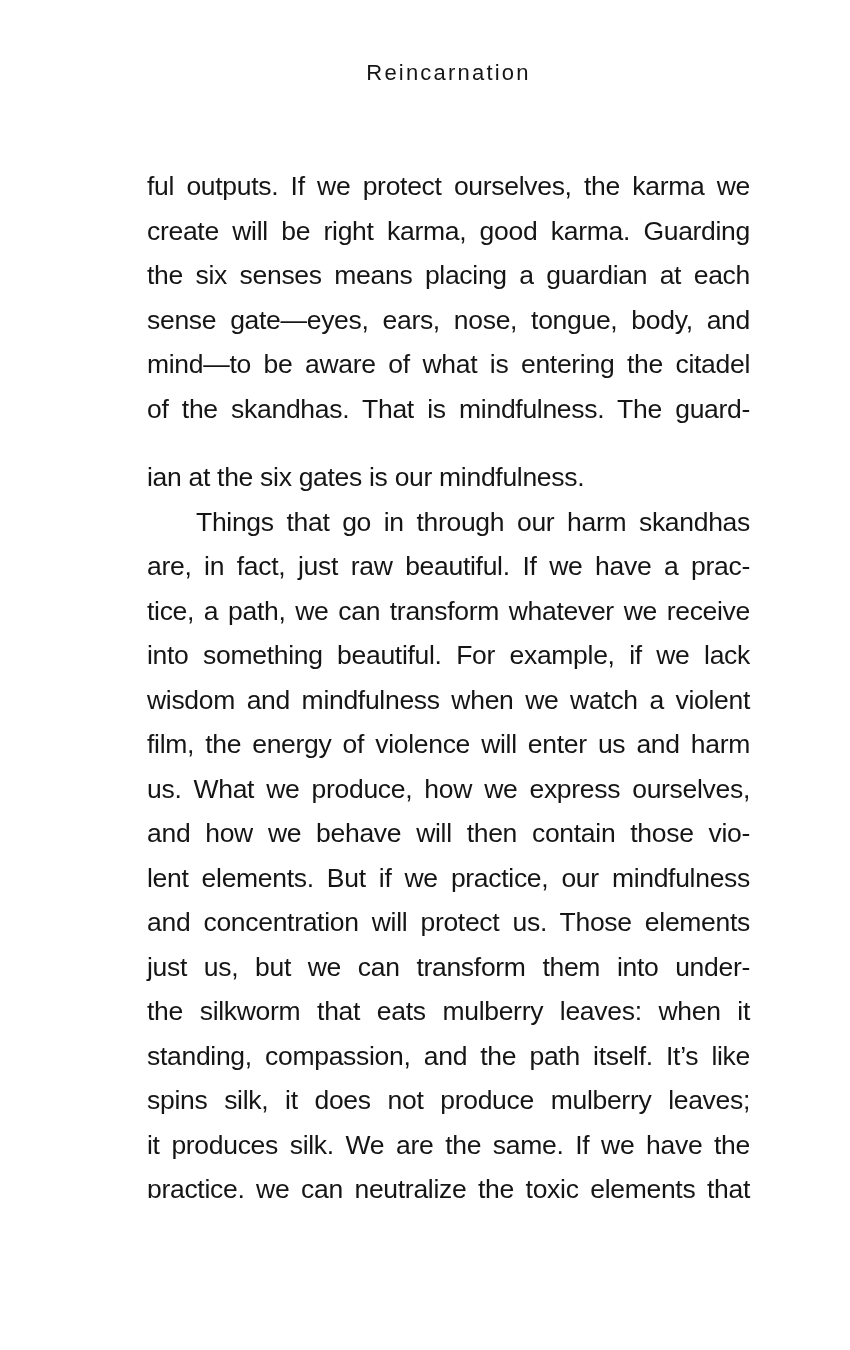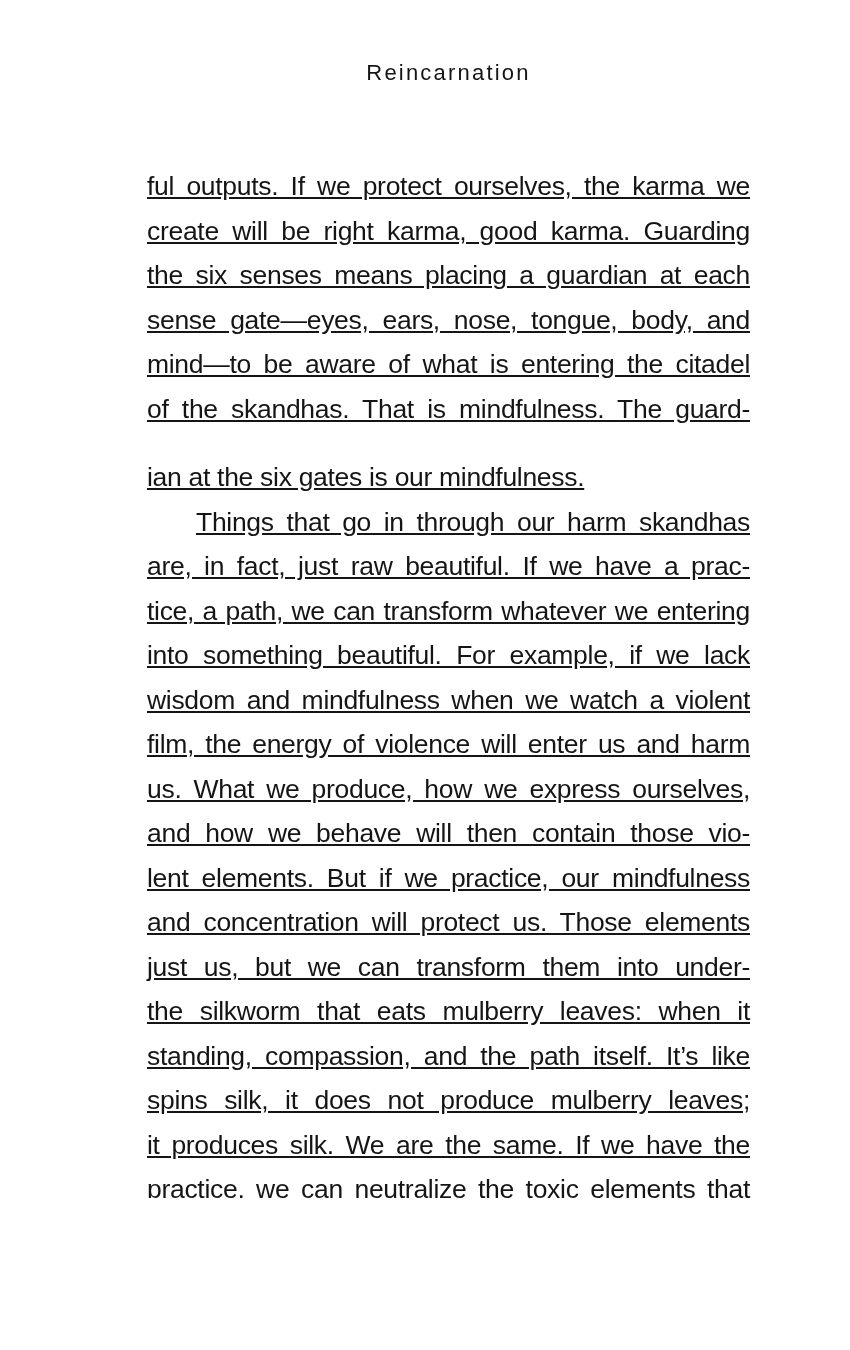--- a/index.html
+++ b/index.html
@@ -36,21 +36,20 @@
     line-height: 44.5px;
     letter-spacing: -0.3px;
   }
   .paragraph {
     margin: 0;
     padding: 0;
   }
   .line {
     text-align: justify;
     text-align-last: justify;
-    text-decoration: underline;
     -moz-text-align-last: justify;
   }
   .line.last {
     text-align-last: left;
     margin-top: 24px;
     -moz-text-align-last: left;
   }
   .line.indent {
     text-indent: 49px;
   }
@@ -76,21 +75,21 @@
         <div class="line">create will be right karma, good karma. Guarding</div>
         <div class="line">the six senses means placing a guardian at each</div>
         <div class="line">sense gate—eyes, ears, nose, tongue, body, and</div>
         <div class="line">mind—to be aware of what is entering the citadel</div>
         <div class="line">of the skandhas. That is mindfulness. The guard-</div>
         <div class="line last">ian at the six gates is our mindfulness.</div>
       </div>
       <div class="paragraph">
         <div class="line indent">Things that go in through our harm skandhas</div>
         <div class="line">are, in fact, just raw beautiful. If we have a prac-</div>
-        <div class="line">tice, a path, we can transform whatever we entering</div>
+        <div class="line">tice, a path, we can transform whatever we receive</div>
         <div class="line">into something beautiful. For example, if we lack</div>
         <div class="line">wisdom and mindfulness when we watch a violent</div>
         <div class="line">film, the energy of violence will enter us and harm</div>
         <div class="line">us. What we produce, how we express ourselves,</div>
         <div class="line">and how we behave will then contain those vio-</div>
         <div class="line">lent elements. But if we practice, our mindfulness</div>
         <div class="line">and concentration will protect us. Those elements</div>
         <div class="line">just us, but we can transform them into under-</div>
         <div class="line">the silkworm that eats mulberry leaves: when it</div>
         <div class="line">standing, compassion, and the path itself. It’s like</div>

